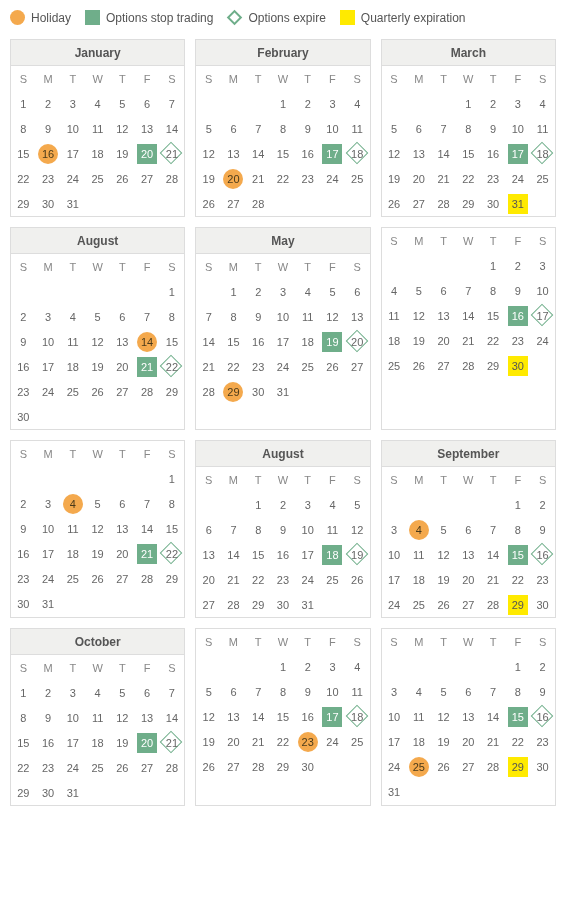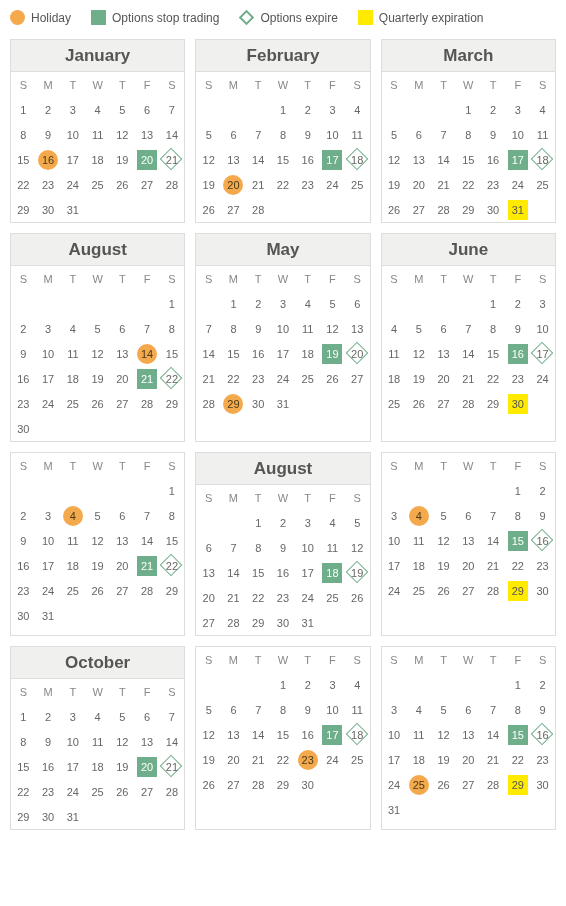--- a/index.html
+++ b/index.html
@@ -8,21 +8,20 @@
     padding: 10px;
     font-family: Arial, Helvetica, sans-serif;
     background: #fff;
     width: 566px;
     font-size: 12px;
     color: #555;
   }
   .legend {
     display: flex;
     align-items: flex-start;
-    gap: 6px;
     margin-bottom: 14px;
     flex-wrap: wrap;
   }
   .legend-item {
     display: flex;
     align-items: center;
     gap: 6px;
     margin-right: 14px;
     font-size: 12px;
     color: #555;
@@ -46,21 +45,21 @@
   }
   .month {
     border: 1px solid #ddd;
     background: #fff;
   }
   .month-header {
     background: #f0f0ee;
     border-bottom: 1px solid #ddd;
     text-align: center;
     font-weight: bold;
-    font-size: 17px;
+    font-size: 12px;
     padding: 6px 0 5px 0;
     color: #555;
   }
   table {
     width: 100%;
     border-collapse: collapse;
     table-layout: fixed;
   }
   th, td {
     text-align: center;
@@ -751,21 +750,20 @@
                 <span class="num">31</span>
               </span></td>
             <td></td>
             <td></td>
             <td></td>
           </tr>
         </tbody>
       </table>
     </div>
     <div class="month">
-      <div class="month-header">June</div>
       <table>
         <thead>
           <tr>
             <th>S</th>
             <th>M</th>
             <th>T</th>
             <th>W</th>
             <th>T</th>
             <th>F</th>
             <th>S</th>
@@ -1132,20 +1130,21 @@
             <td><span class="cell">
                 <span class="num">31</span>
               </span></td>
             <td></td>
             <td></td>
           </tr>
         </tbody>
       </table>
     </div>
     <div class="month">
+      <div class="month-header">September</div>
       <table>
         <thead>
           <tr>
             <th>S</th>
             <th>M</th>
             <th>T</th>
             <th>W</th>
             <th>T</th>
             <th>F</th>
             <th>S</th>

